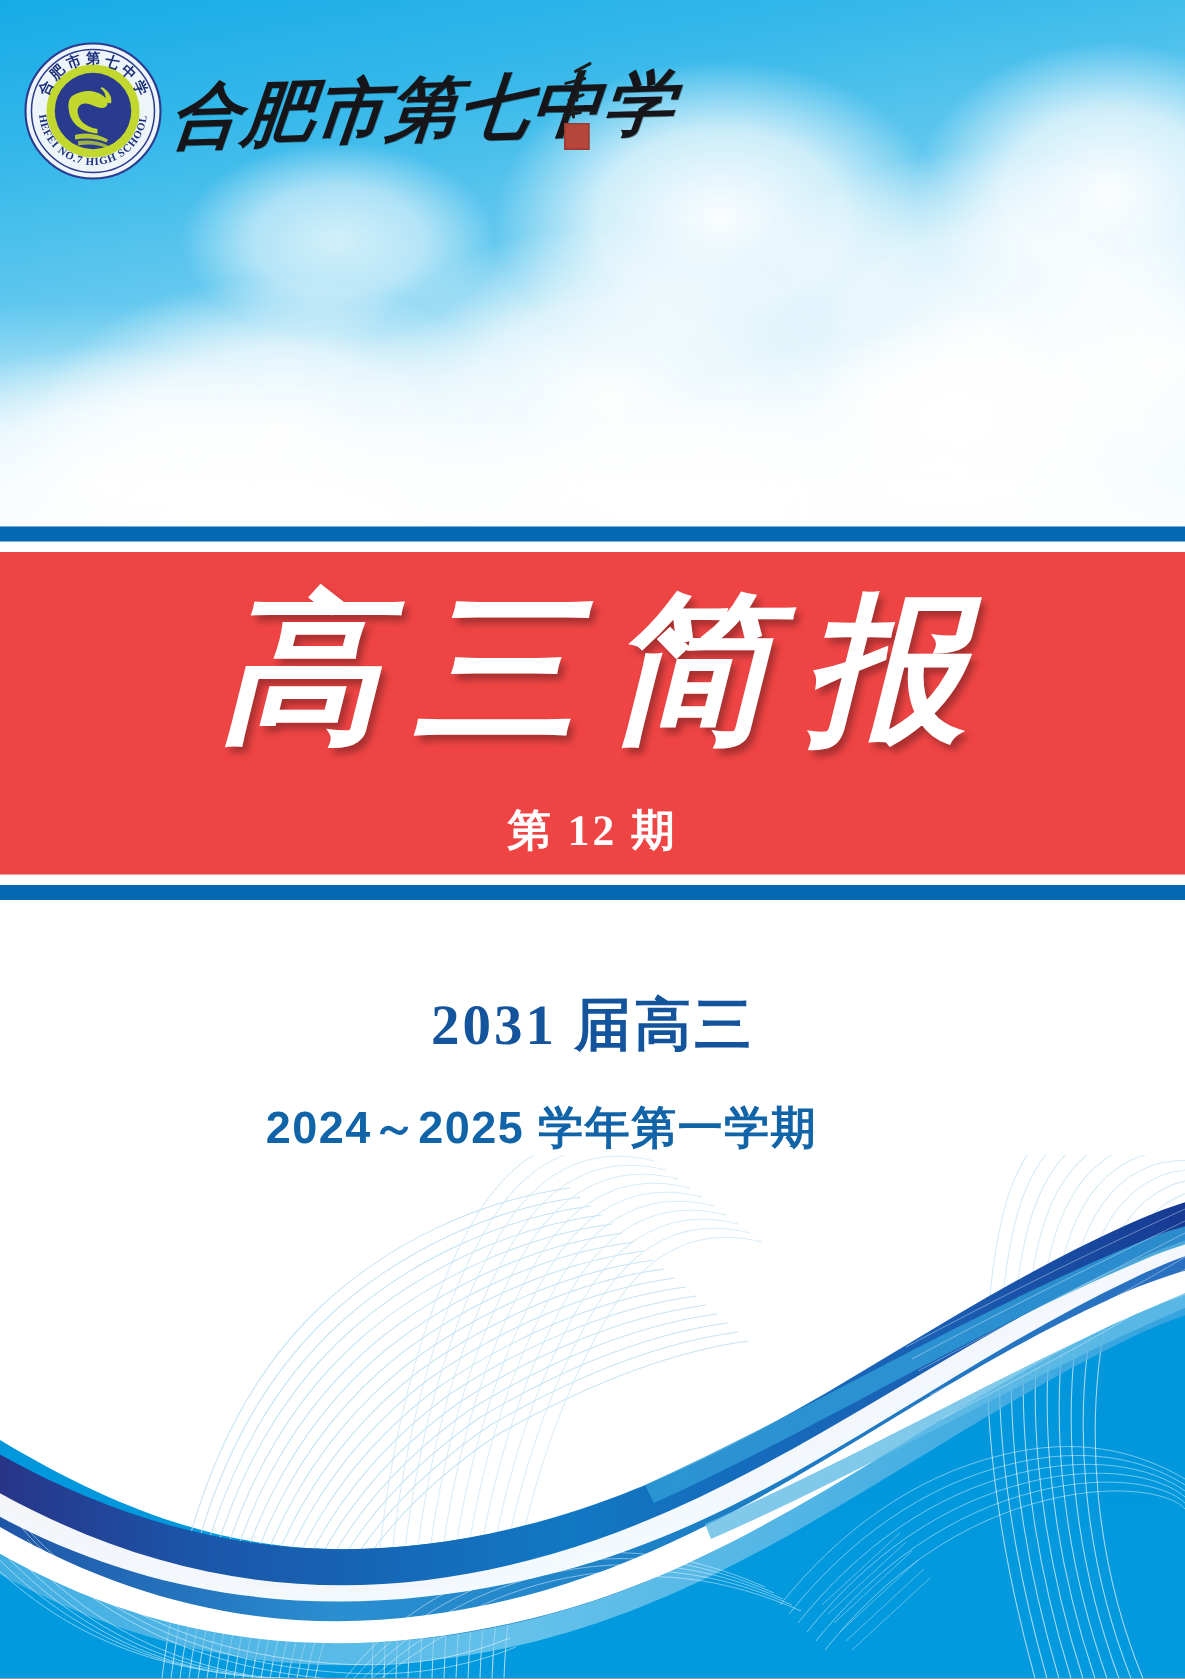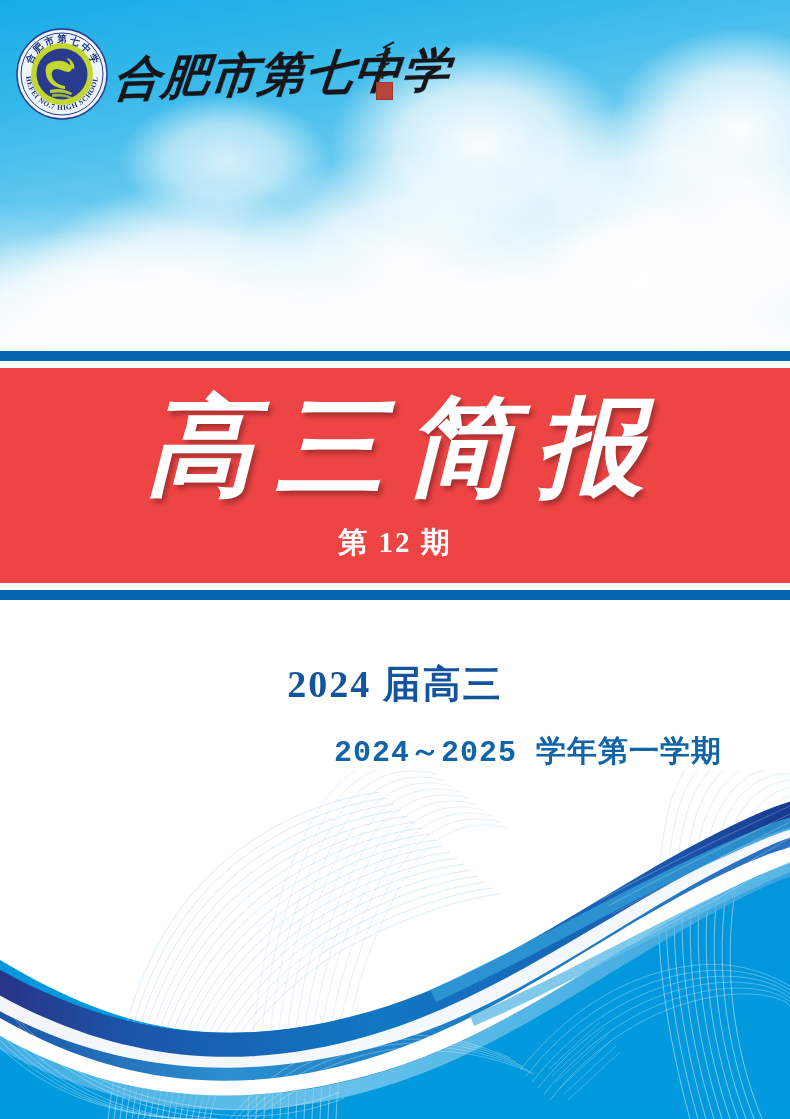--- a/index.html
+++ b/index.html
@@ -127,21 +127,21 @@
     font-weight: 700;
     font-style: italic;
     color: #ffffff;
     letter-spacing: 22px;
     text-indent: 22px;
     text-shadow: 3px 4px 5px rgba(0,0,0,0.30);
     white-space: nowrap;
   }
   .banner-issue {
     position: absolute;
-    left: 0; top: 160px;
+    left: 0; top: 172px;
     width: 790px;
     text-align: center;
     font-family: "Liberation Serif", "DejaVu Serif", serif;
     font-size: 29px;
     line-height: 1;
     font-weight: 700;
     color: #ffffff;
     letter-spacing: 2px;
   }
 
@@ -155,22 +155,22 @@
     font-size: 38px;
     line-height: 1;
     font-weight: 700;
     color: #14549c;
     letter-spacing: 2px;
   }
   .subtitle-sub {
     position: absolute;
     left: 0; top: 738px;
     width: 722px;
-    text-align: right;
-    font-family: Liberation Mono, monospace;
+    text-align: center;
+    font-family: Liberation Sans, sans-serif;
     font-size: 30px;
     line-height: 1;
     font-weight: 700;
     color: #1164a8;
     letter-spacing: 1px;
   }
 
   
   .wave-art {
     position: absolute;
@@ -244,21 +244,21 @@
 
   <div class="bar-top"></div>
 
   <div class="banner">
     <div class="banner-title">高三简报</div>
     <div class="banner-issue">第 12 期</div>
   </div>
 
   <div class="bar-bottom"></div>
 
-  <div class="subtitle-main">2024 届高三</div>
+  <div class="subtitle-main">2031 届高三</div>
 
   <div class="subtitle-sub">2024～2025 学年第一学期</div>
 
   <div class="wave-art">
     <svg width="790" height="349" viewBox="0 0 790 349" xmlns="http://www.w3.org/2000/svg">
       <defs>
         <linearGradient id="gDark" x1="0" y1="0" x2="1" y2="0">
           <stop offset="0" stop-color="#2a2f83"></stop>
           <stop offset="0.18" stop-color="#1b55a8"></stop>
           <stop offset="0.48" stop-color="#1178c4"></stop>

